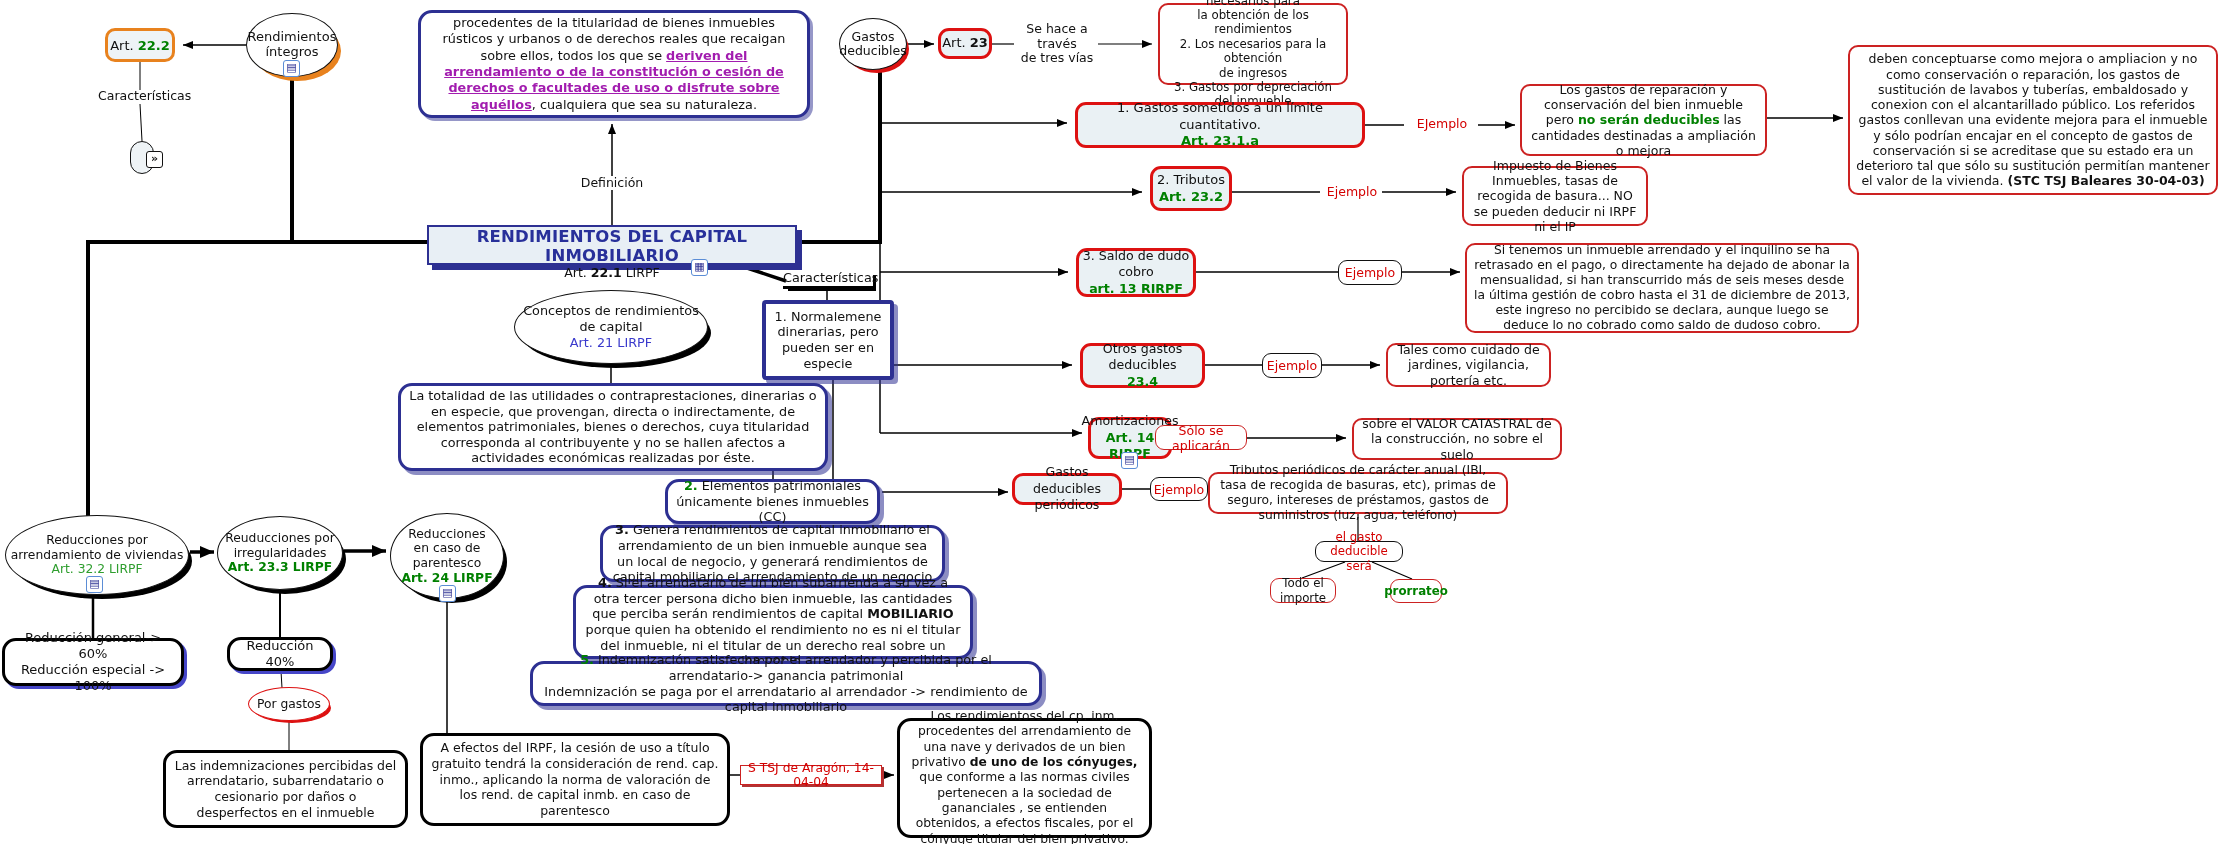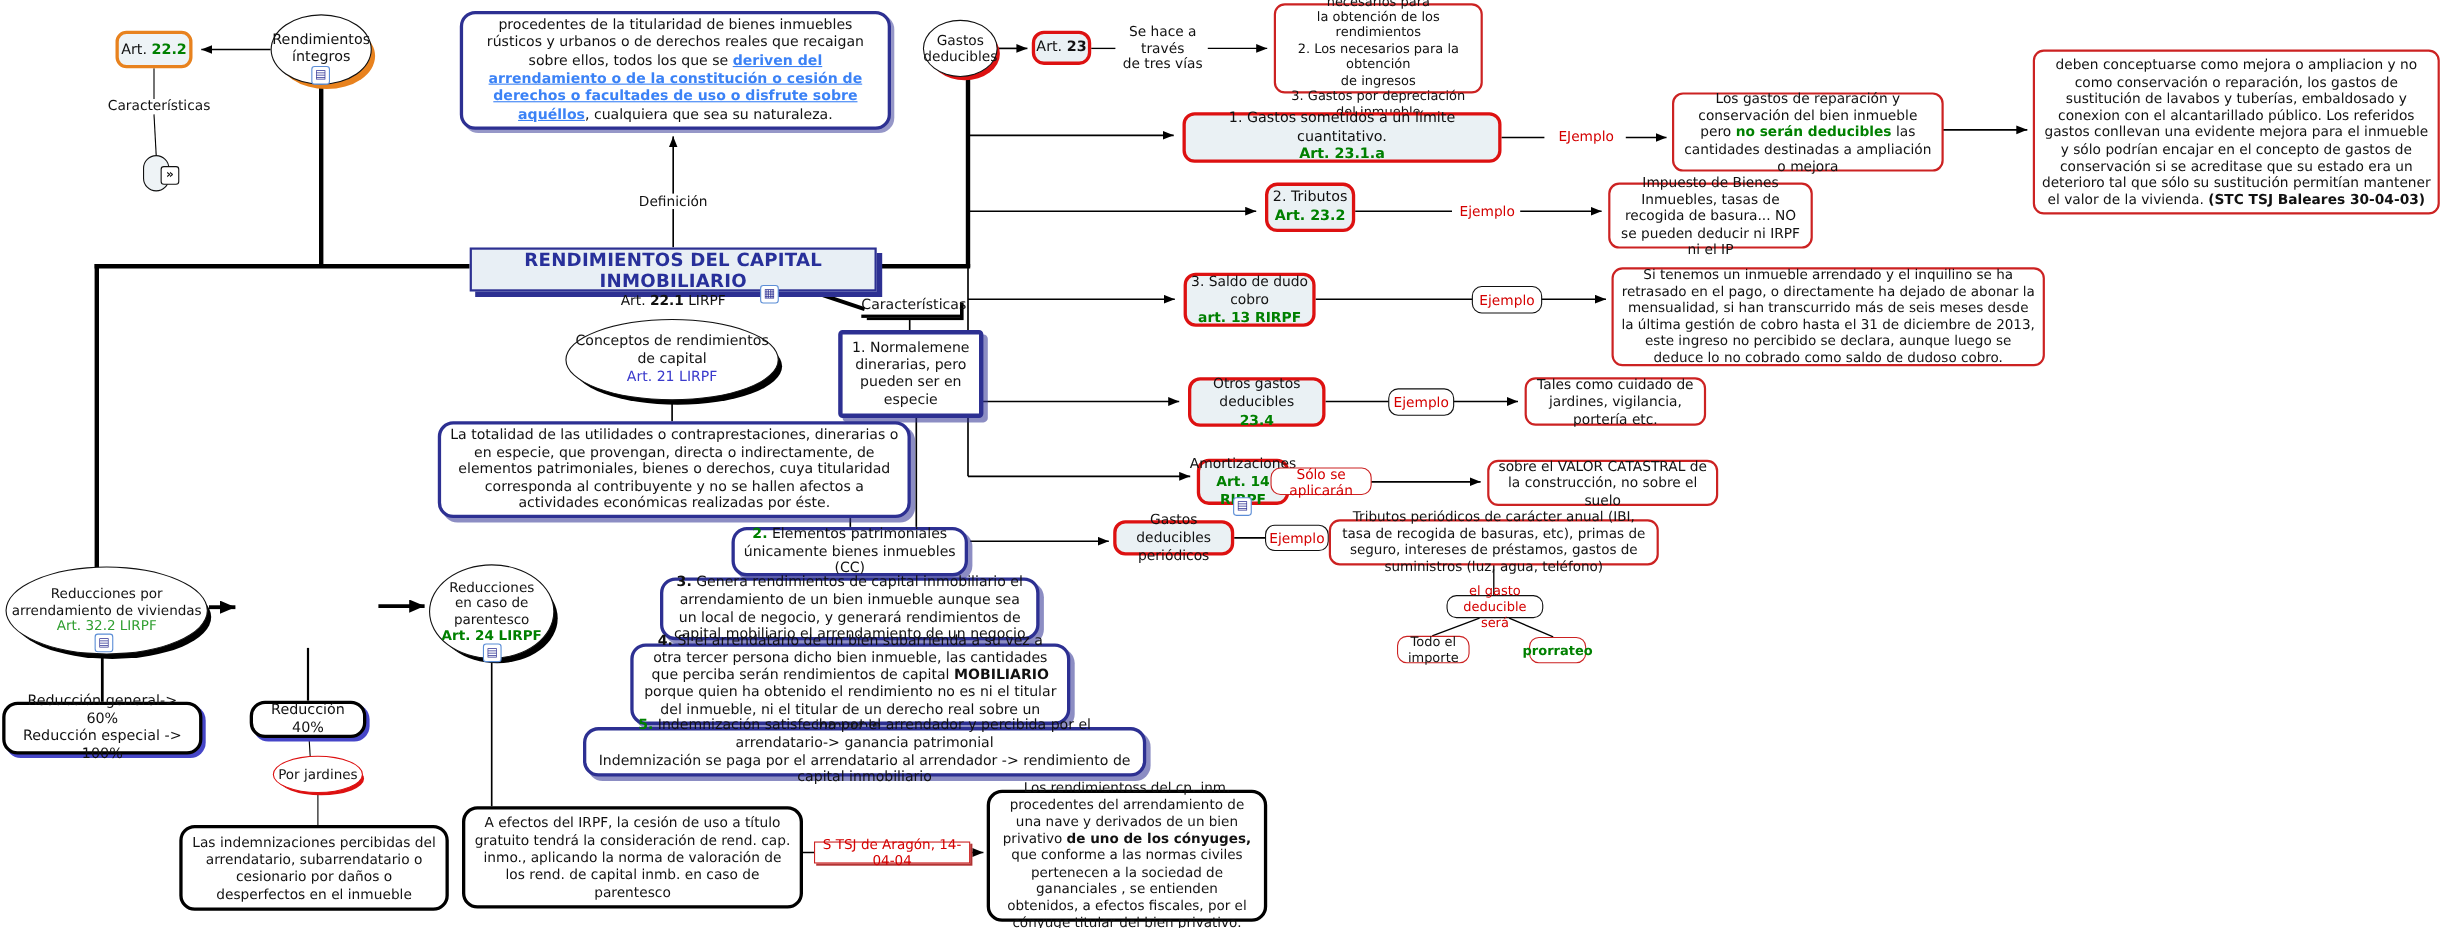--- a/index.html
+++ b/index.html
@@ -17,21 +17,21 @@
   .blueshadow{box-shadow:3px 3px 0 #4646c8;}
   .ellipse{background:#fff;border:1.6px solid #111;border-radius:50%;}
   .orange-cres{box-shadow:5px 6px 0 -2px #e8821e;}
   .red-cres{box-shadow:4px 5px 0 -2px #dd1111;}
   .black-cres{box-shadow:5px 6px 0 -2px #000;}
   .g{color:#008000;font-weight:bold;}
   .gn{color:#2f9e2f;}
   .red{color:#d40000;}
   .blue{color:#3a3acc;}
   .b{font-weight:bold;}
-  .em-green{color:#3b82f6;font-weight:bold;text-decoration:underline;}
+  .em-green{color:#a21caf;font-weight:bold;text-decoration:underline;}
   .mini-icon{width:17px;height:17px;background:#fff;border:1.5px solid #5b8dd6;border-radius:3px;
              font-size:11px;line-height:14px;text-align:center;color:#2d3092;}
   .title-node{background:#e8eff5;border:2px solid #2d3092;box-shadow:5px 5px 0 #2d3092;}
   .lbl{background:transparent;line-height:1.15;}
   .small-node{background:#fff;border:1.6px solid #111;border-radius:9px;line-height:1.2;}
 </style>
 </head>
 <body>
 
 <div id="canvas">
@@ -252,39 +252,44 @@
       <span class="g">prorrateo</span>
     </div>
 
   <div class="abs ellipse black-cres ctr" style="left:5px;top:515px;width:184px;height:80px;font-size:12.3px;line-height:1.2;">
     <div>Reducciones por</div>
     <div>arrendamiento de viviendas</div>
     <div class="gn">Art. 32.2 LIRPF</div>
   </div>
   <div class="abs mini-icon" style="left:86px;top:576px;"><span>▤</span></div>
 
+  <div class="abs ellipse black-cres ctr" style="left:217px;top:516px;width:126px;height:74px;font-size:12.3px;line-height:1.2;">
+    <div>Reuducciones por</div>
+    <div>irregularidades</div>
+    <div class="g">Art. 23.3 LIRPF</div>
+  </div>
 
   <div class="abs ellipse black-cres ctr" style="left:390px;top:513px;width:114px;height:86px;font-size:12.3px;line-height:1.2;">
     <div>Reducciones</div>
     <div>en caso de</div>
     <div>parentesco</div>
     <div class="g">Art. 24 LIRPF</div>
   </div>
   <div class="abs mini-icon" style="left:439px;top:585px;"><span>▤</span></div>
 
   <div class="abs ctr blackbox blueshadow" style="left:2px;top:638px;width:182px;height:48px;font-size:13px;border-width:3px;">
     <div>Reducción general-&gt; 60%</div>
     <div>Reducción especial -&gt; 100%</div>
   </div>
   <div class="abs ctr blackbox blueshadow" style="left:227px;top:637px;width:106px;height:34px;font-size:13px;border-width:3px;">
     <div>Reducción 40%</div>
   </div>
 
   <div class="abs ctr" style="left:248px;top:687px;width:82px;height:34px;background:#fff;border:1.8px solid #dd1111;border-radius:50%;box-shadow:3px 4px 0 -2px #dd1111;font-size:12.3px;">
-      <span>Por jardines</span>
+      <span>Por gastos</span>
     </div>
 
   <div class="abs ctr blackbox" style="left:163px;top:750px;width:245px;height:78px;font-size:12.5px;">
     <div>Las indemnizaciones percibidas del arrendatario, subarrendatario o cesionario por daños o desperfectos en el inmueble</div>
   </div>
 
   <div class="abs ctr blackbox" style="left:420px;top:733px;width:310px;height:93px;font-size:12.5px;">
     <div>A efectos del IRPF, la cesión de uso a título gratuito tendrá la consideración de rend. cap. inmo., aplicando la norma de valoración de los rend. de capital inmb. en caso de parentesco</div>
   </div>
 

